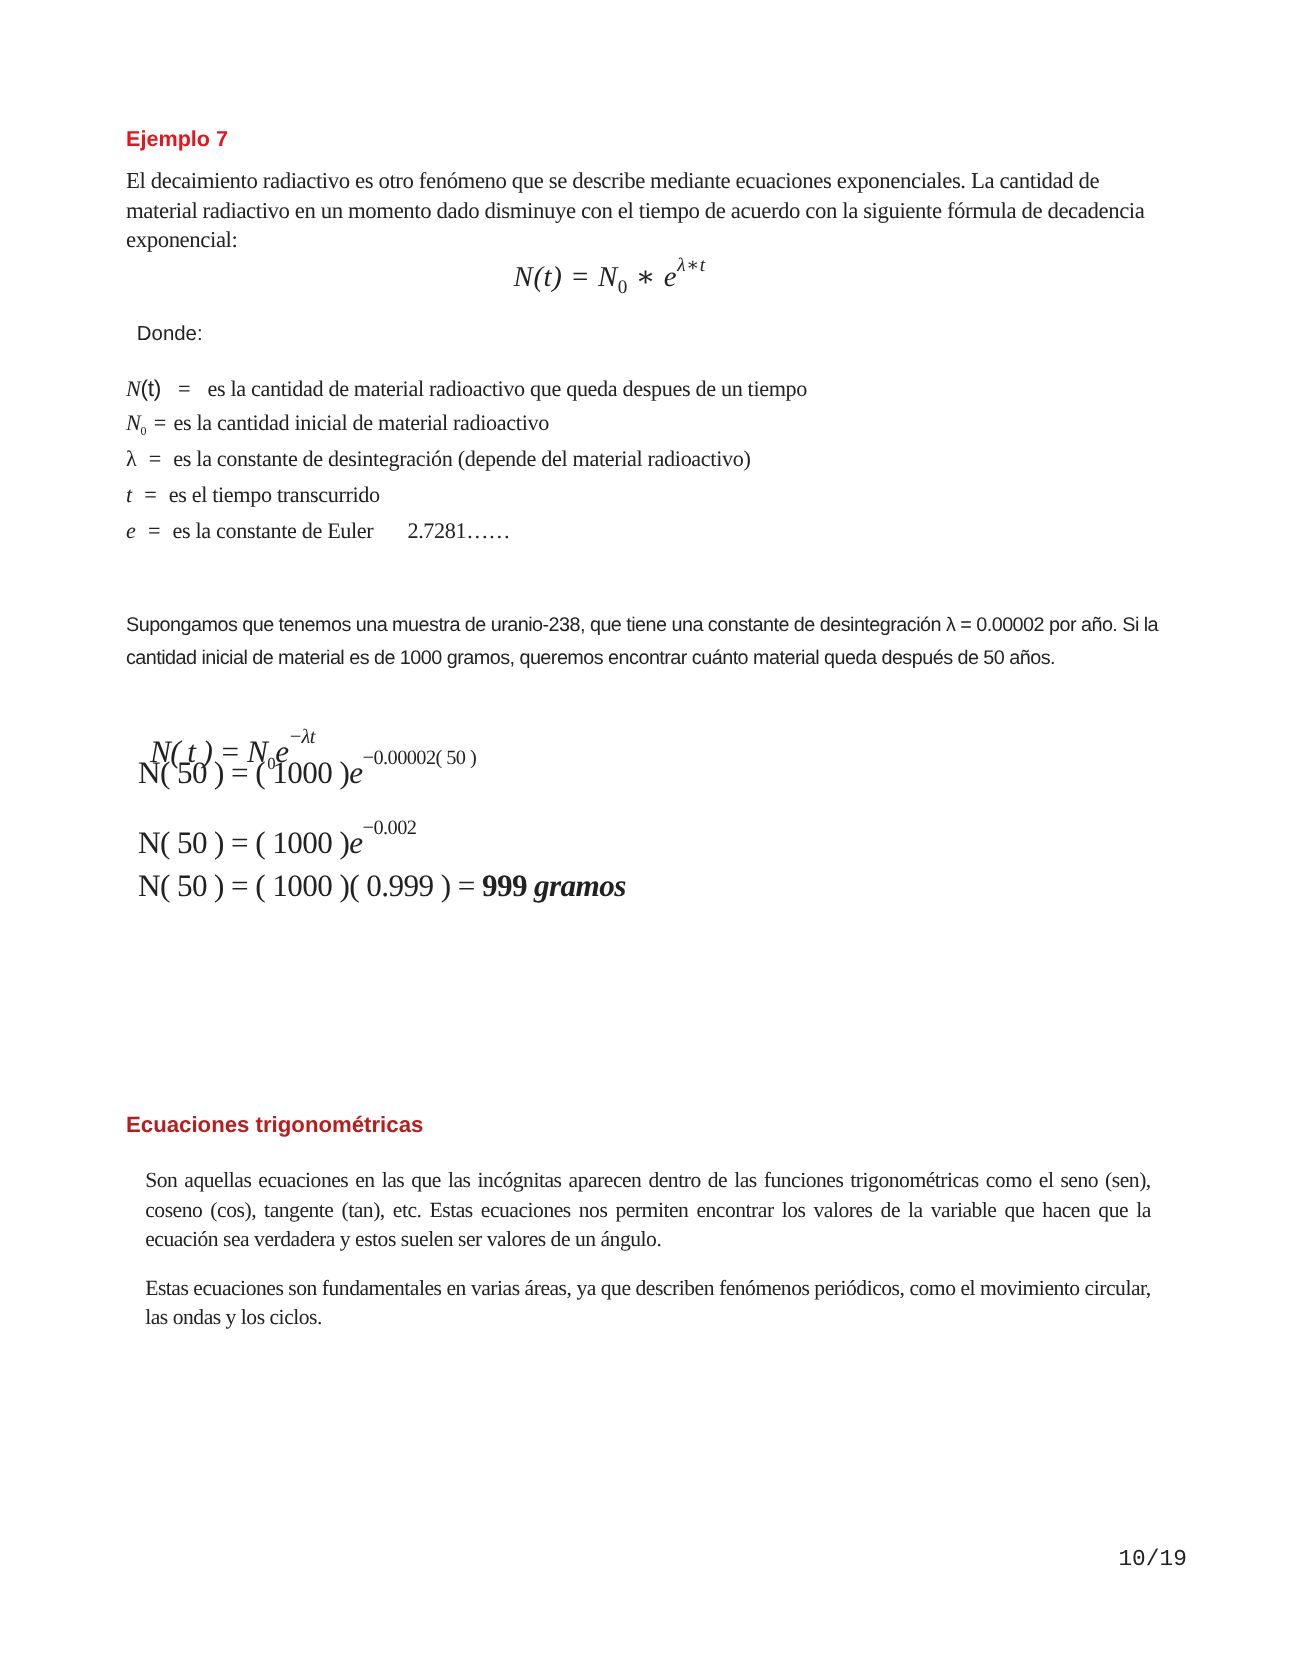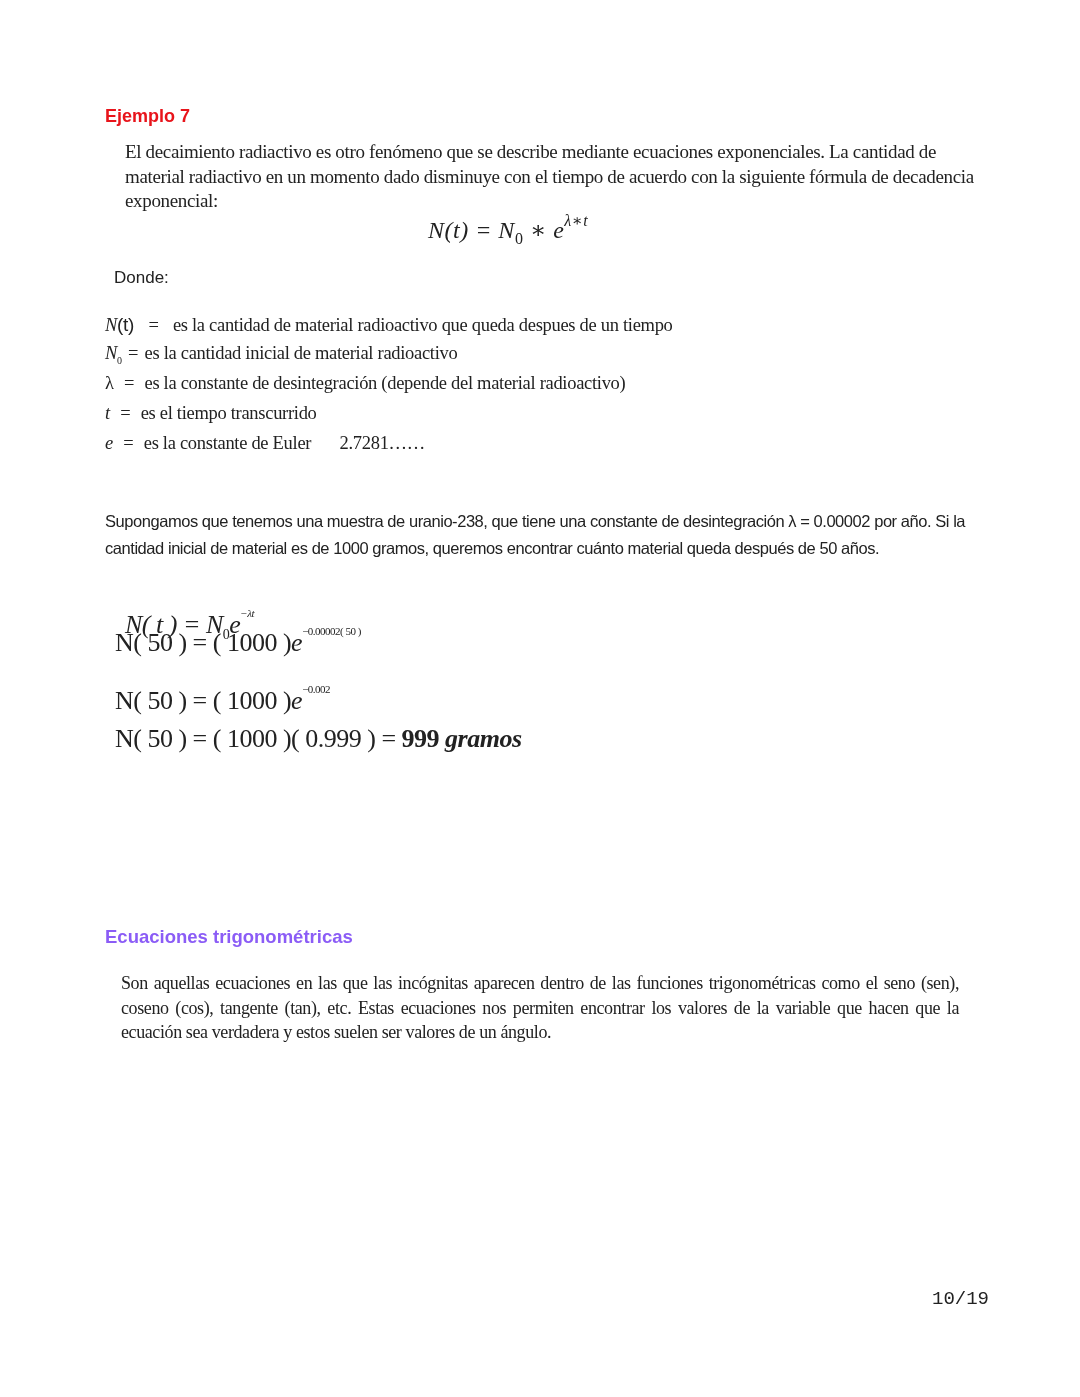--- a/index.html
+++ b/index.html
@@ -3,42 +3,42 @@
   <meta charset="utf-8">
   <style>
     html, body { margin: 0; padding: 0; background: #ffffff; }
     body { width: 1080px; height: 1397px; position: relative; overflow: hidden; color: #222; }
     .abs { position: absolute; }
     .sans { font-family: "Liberation Sans", "DejaVu Sans", sans-serif; }
     .serif { font-family: "Liberation Serif", "DejaVu Serif", serif; }
     .math { font-family: "Liberation Serif", "DejaVu Serif", serif; }
 
     .heading-red { left: 105px; top: 106px; font-size: 18px; font-weight: bold; color: #e8141b; text-align: right; }
-    .para1 { left: 105px; top: 140px; width: 870px; font-size: 19px; line-height: 24.5px; letter-spacing: -0.35px; margin-left: 20px; }
+    .para1 { left: 105px; top: 140px; width: 870px; font-size: 19px; line-height: 24.5px; letter-spacing: -0.35px; }
     .formula-main { left: 428px; top: 214px; font-size: 24px; font-style: italic; letter-spacing: 0.5px; }
     .formula-main sup { font-size: 16px; position: relative; top: -3px; }
     .formula-main sub { font-size: 16px; font-style: normal; }
     .donde { left: 114px; top: 268px; font-size: 17px; }
 
     .def { left: 105px; font-size: 18.5px; white-space: nowrap; letter-spacing: -0.3px; }
     .def .sym { font-style: italic; display: inline-block; }
     .def .sym sub { font-size: 10px; font-style: normal; }
     .def .t-sans { font-family: "Liberation Sans", "DejaVu Sans", sans-serif; font-style: normal; font-size: 19px; }
     .def .eq { display: inline-block; margin: 0 6px; }
 
     .para2 { left: 105px; top: 508px; width: 880px; font-size: 16.5px; line-height: 27px; letter-spacing: -0.45px; }
 
     .eqline { left: 115px; font-size: 26px; white-space: nowrap; letter-spacing: -0.5px; }
     .eqline .it { font-style: italic; }
-    .eqline sup { font-size: 11px; position: relative; top: -6px; }
+    .eqline sup { font-size: 17px; position: relative; top: -6px; }
     .eqline sub { font-size: 14px; }
     .eqline .bold { font-weight: bold; text-align: center; }
     .eqline .bolditalic { font-weight: bold; font-style: italic; margin-top: 40px; }
 
-    .heading-brown { left: 105px; top: 926px; font-size: 18.5px; font-weight: bold; color: #8b5cf6; }
+    .heading-brown { left: 105px; top: 926px; font-size: 18.5px; font-weight: bold; color: #b91c1c; }
     .para3 { left: 105px; top: 955px; width: 870px; font-size: 18px; line-height: 24.5px; letter-spacing: -0.4px; text-align: justify; }
     .para3 p { margin: 16px; }
     .page-num { left: 932px; top: 1288px; font-size: 19px; font-family: Liberation Mono, monospace; }
   </style>
 </head>
 <body>
 
 <div class="abs sans heading-red">Ejemplo 7</div>
 
 <div class="abs serif para1">El decaimiento radiactivo es otro fenómeno que se describe mediante ecuaciones exponenciales. La cantidad de material radiactivo en un momento dado disminuye con el tiempo de acuerdo con la siguiente fórmula de decadencia exponencial:</div>
@@ -86,15 +86,16 @@
   <span>N( 50 ) = ( 1000 )</span><span class="it">e</span><sup>−0.002</sup>
 </div>
 <div class="abs math eqline" style="top:724px;">
   <span>N( 50 ) = ( 1000 )( 0.999 ) = </span><span class="bold">999</span> <span class="bolditalic">gramos</span>
 </div>
 
 <div class="abs sans heading-brown">Ecuaciones trigonométricas</div>
 
 <div class="abs serif para3">
   <p>Son aquellas ecuaciones en las que las incógnitas aparecen dentro de las funciones trigonométricas como el seno (sen), coseno (cos), tangente (tan), etc. Estas ecuaciones nos permiten encontrar los valores de la variable que hacen que la ecuación sea verdadera y estos suelen ser valores de un ángulo.</p>
+  <p>Estas ecuaciones son fundamentales en varias áreas, ya que describen fenómenos periódicos, como el movimiento circular, las ondas y los ciclos.</p>
 </div>
 
 <div class="abs sans page-num">10/19</div>
 
 </body></html>

